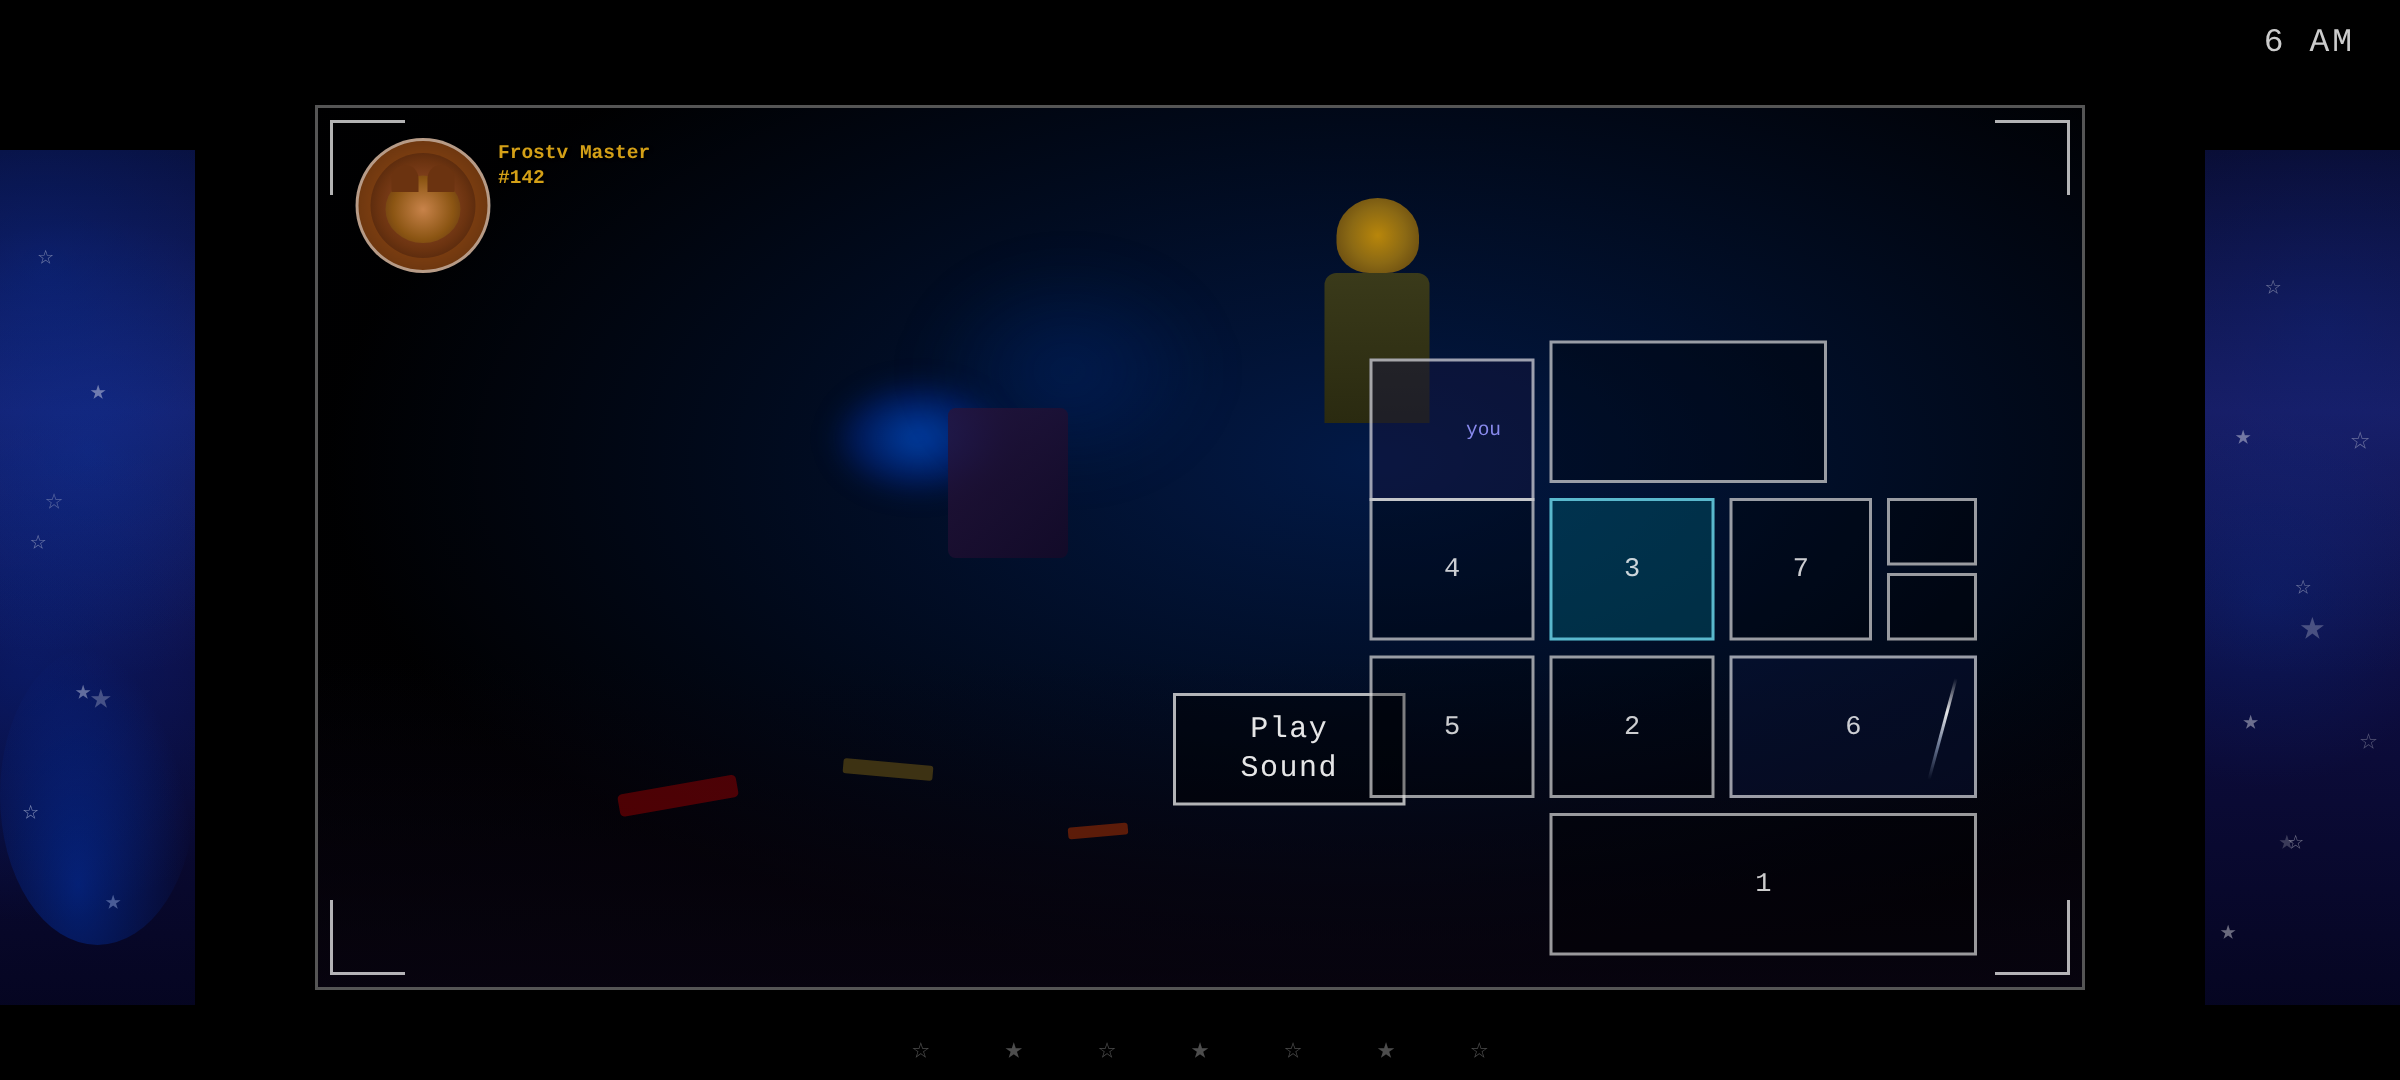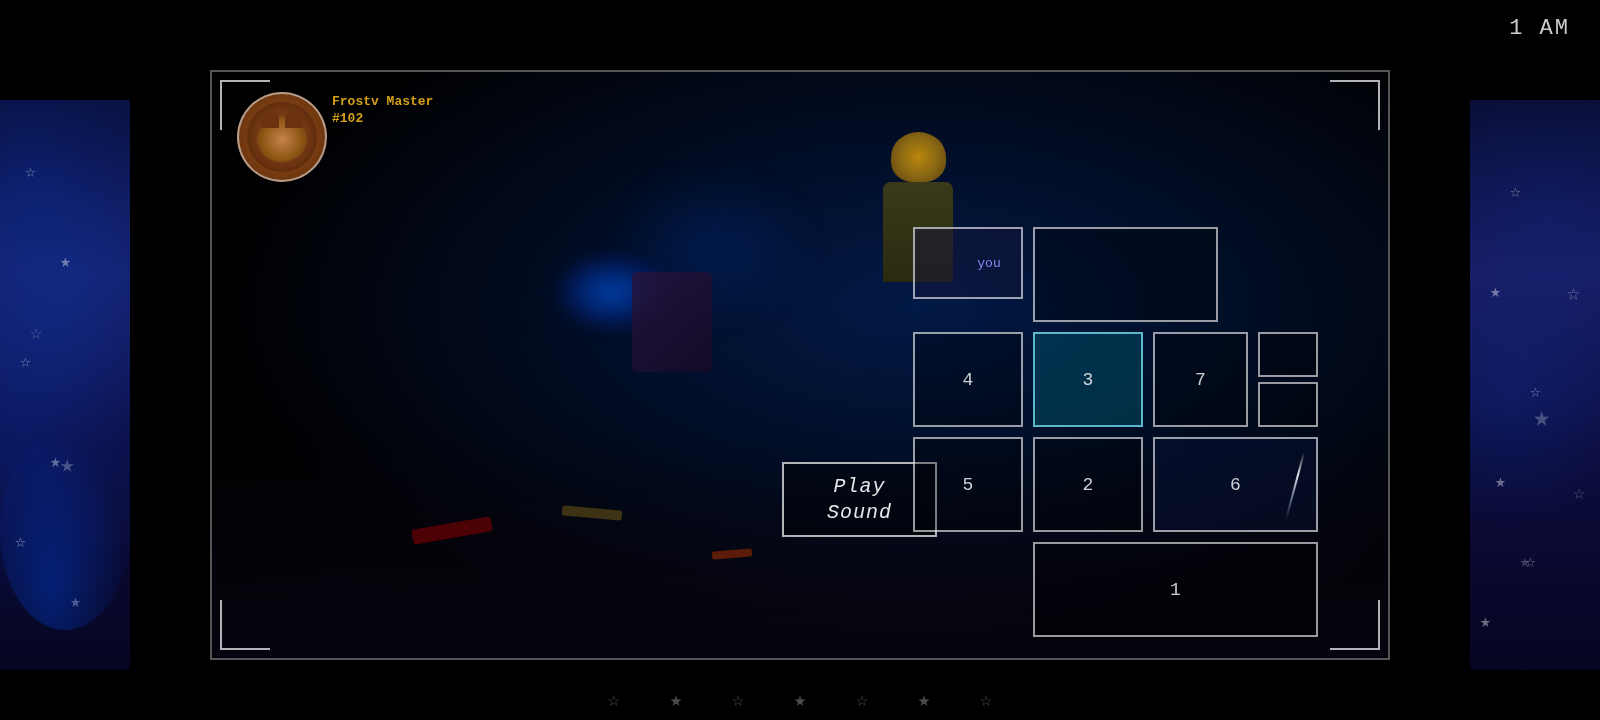--- a/index.html
+++ b/index.html
@@ -241,21 +241,20 @@
       font-family: 'Courier New', monospace;
       font-size: 20px;
       letter-spacing: 1px;
       cursor: pointer;
       z-index: 6;
       display: flex;
       align-items: center;
       justify-content: center;
       text-align: center;
       line-height: 1.3;
-      font-style: italic;
     }
 
     
     .camera-map {
       position: absolute;
       top: 155px;
       right: 35px;
       width: 440px;
       height: 430px;
       z-index: 6;
@@ -279,21 +278,21 @@
       border-color: rgba(100,200,220,0.9);
     }
     .cam-cell.you-cell {
       background: rgba(20,20,60,0.5);
       font-size: 13px;
       color: rgba(150,150,255,0.9);
     }
 
     
     
-    .cam-you    { left: 0;   top: 0;   width: 110px; height: 72px; padding-left: 42px; }
+    .cam-you    { left: 0;   top: 12px;   width: 110px; height: 95px; padding-left: 42px; }
     .cam-wide   { left: 120px; top: 0; width: 185px; height: 95px; }
 
     
     .cam-4      { left: 0;   top: 105px; width: 110px; height: 95px; }
     .cam-3      { left: 120px; top: 105px; width: 110px; height: 95px; }
     .cam-7      { left: 240px; top: 105px; width: 95px;  height: 95px; }
     .cam-7b     { left: 345px; top: 105px; width: 60px;  height: 45px; }
     .cam-7c     { left: 345px; top: 155px; width: 60px;  height: 45px; }
 
     
@@ -345,21 +344,21 @@
       gap: 50px;
       justify-content: center;
       z-index: 5;
       color: rgba(255,255,255,0.3);
       font-size: 20px;
     }
   </style>
 </head>
 <body>
 
-<div id="time-display">1 AM</div>
+<div id="time-display">6 AM</div>
 
 <div class="left-decor">
   <span class="star" style="top:60px;left:25px;">☆</span>
   <span class="star" style="top:150px;left:60px;">★</span>
   <span class="star" style="top:250px;left:20px;">☆</span>
   <span class="star" style="top:350px;left:50px;">★</span>
   <span class="star" style="top:430px;left:15px;">☆</span>
   <span class="star" style="top:490px;left:70px;">★</span>
 
   <div style="position:absolute;bottom:50px;left:0;width:100%;height:200px;background:radial-gradient(ellipse at 40% 80%,rgba(0,60,200,0.45) 0%,transparent 70%);border-radius:50%;"></div>
@@ -415,21 +414,21 @@
     <div class="user-avatar-inner">
 
       <div style="position:absolute;top:15px;left:10px;width:50px;height:45px;background:radial-gradient(circle,#c8834a 0%,#8B5513 60%,#5a3010 100%);border-radius:50%;"></div>
       <div style="position:absolute;top:8px;left:14px;width:18px;height:18px;background:#6b3310;border-radius:50% 50% 0 0;"></div>
       <div style="position:absolute;top:8px;left:38px;width:18px;height:18px;background:#6b3310;border-radius:50% 50% 0 0;"></div>
     </div>
   </div>
 
   <div class="username-label">
     <span>Frostv Master</span><br>
-    <span>#102</span>
+    <span>#142</span>
   </div>
 
 
   <div class="btn-play-sound">
     <span>Play<br>Sound</span>
   </div>
 
   <div class="camera-map">
 
     <div class="cam-cell cam-you you-cell">

